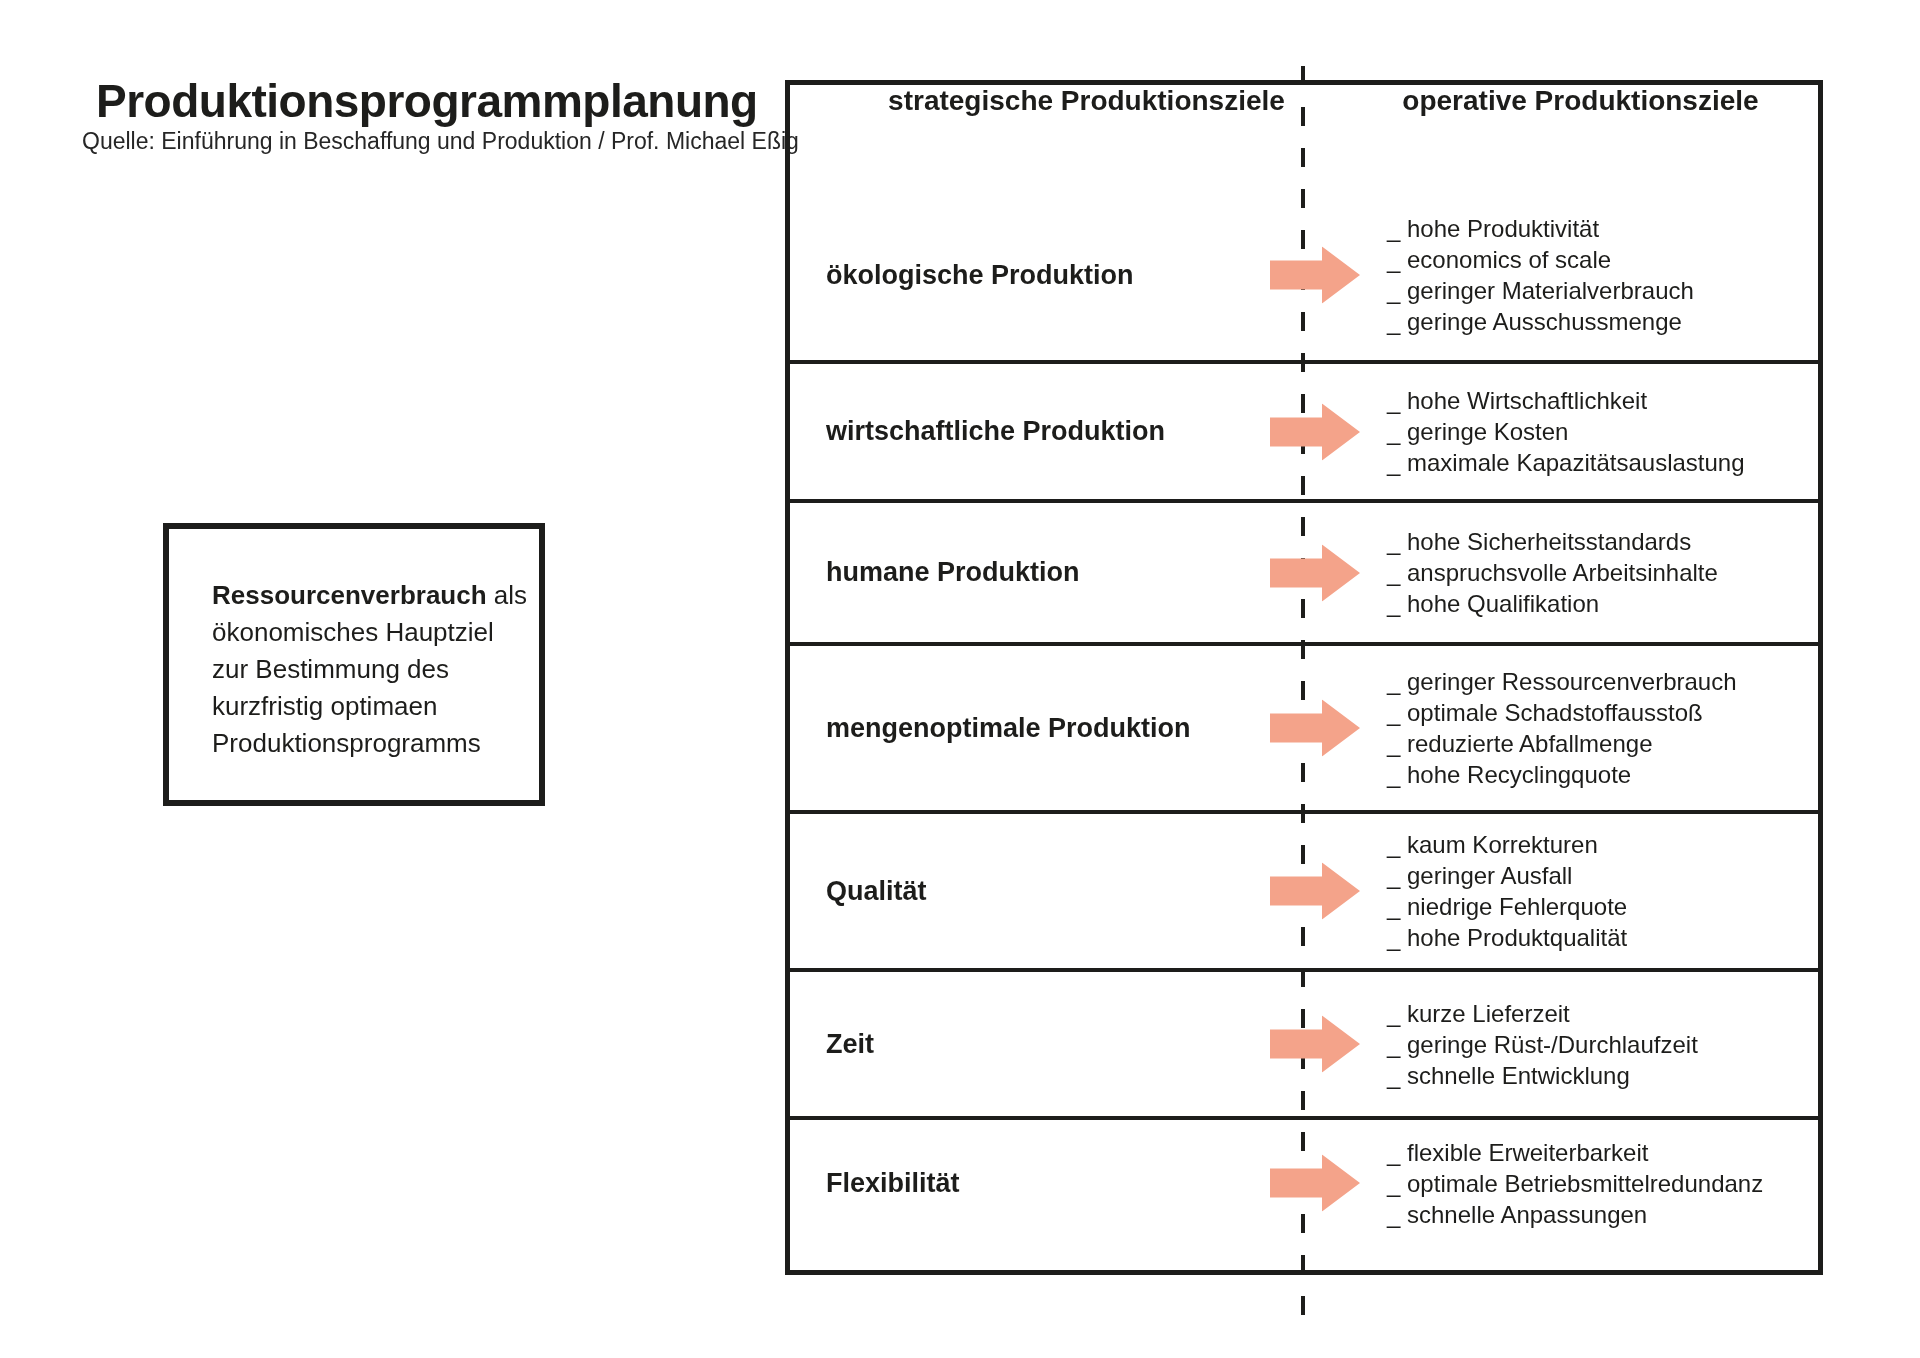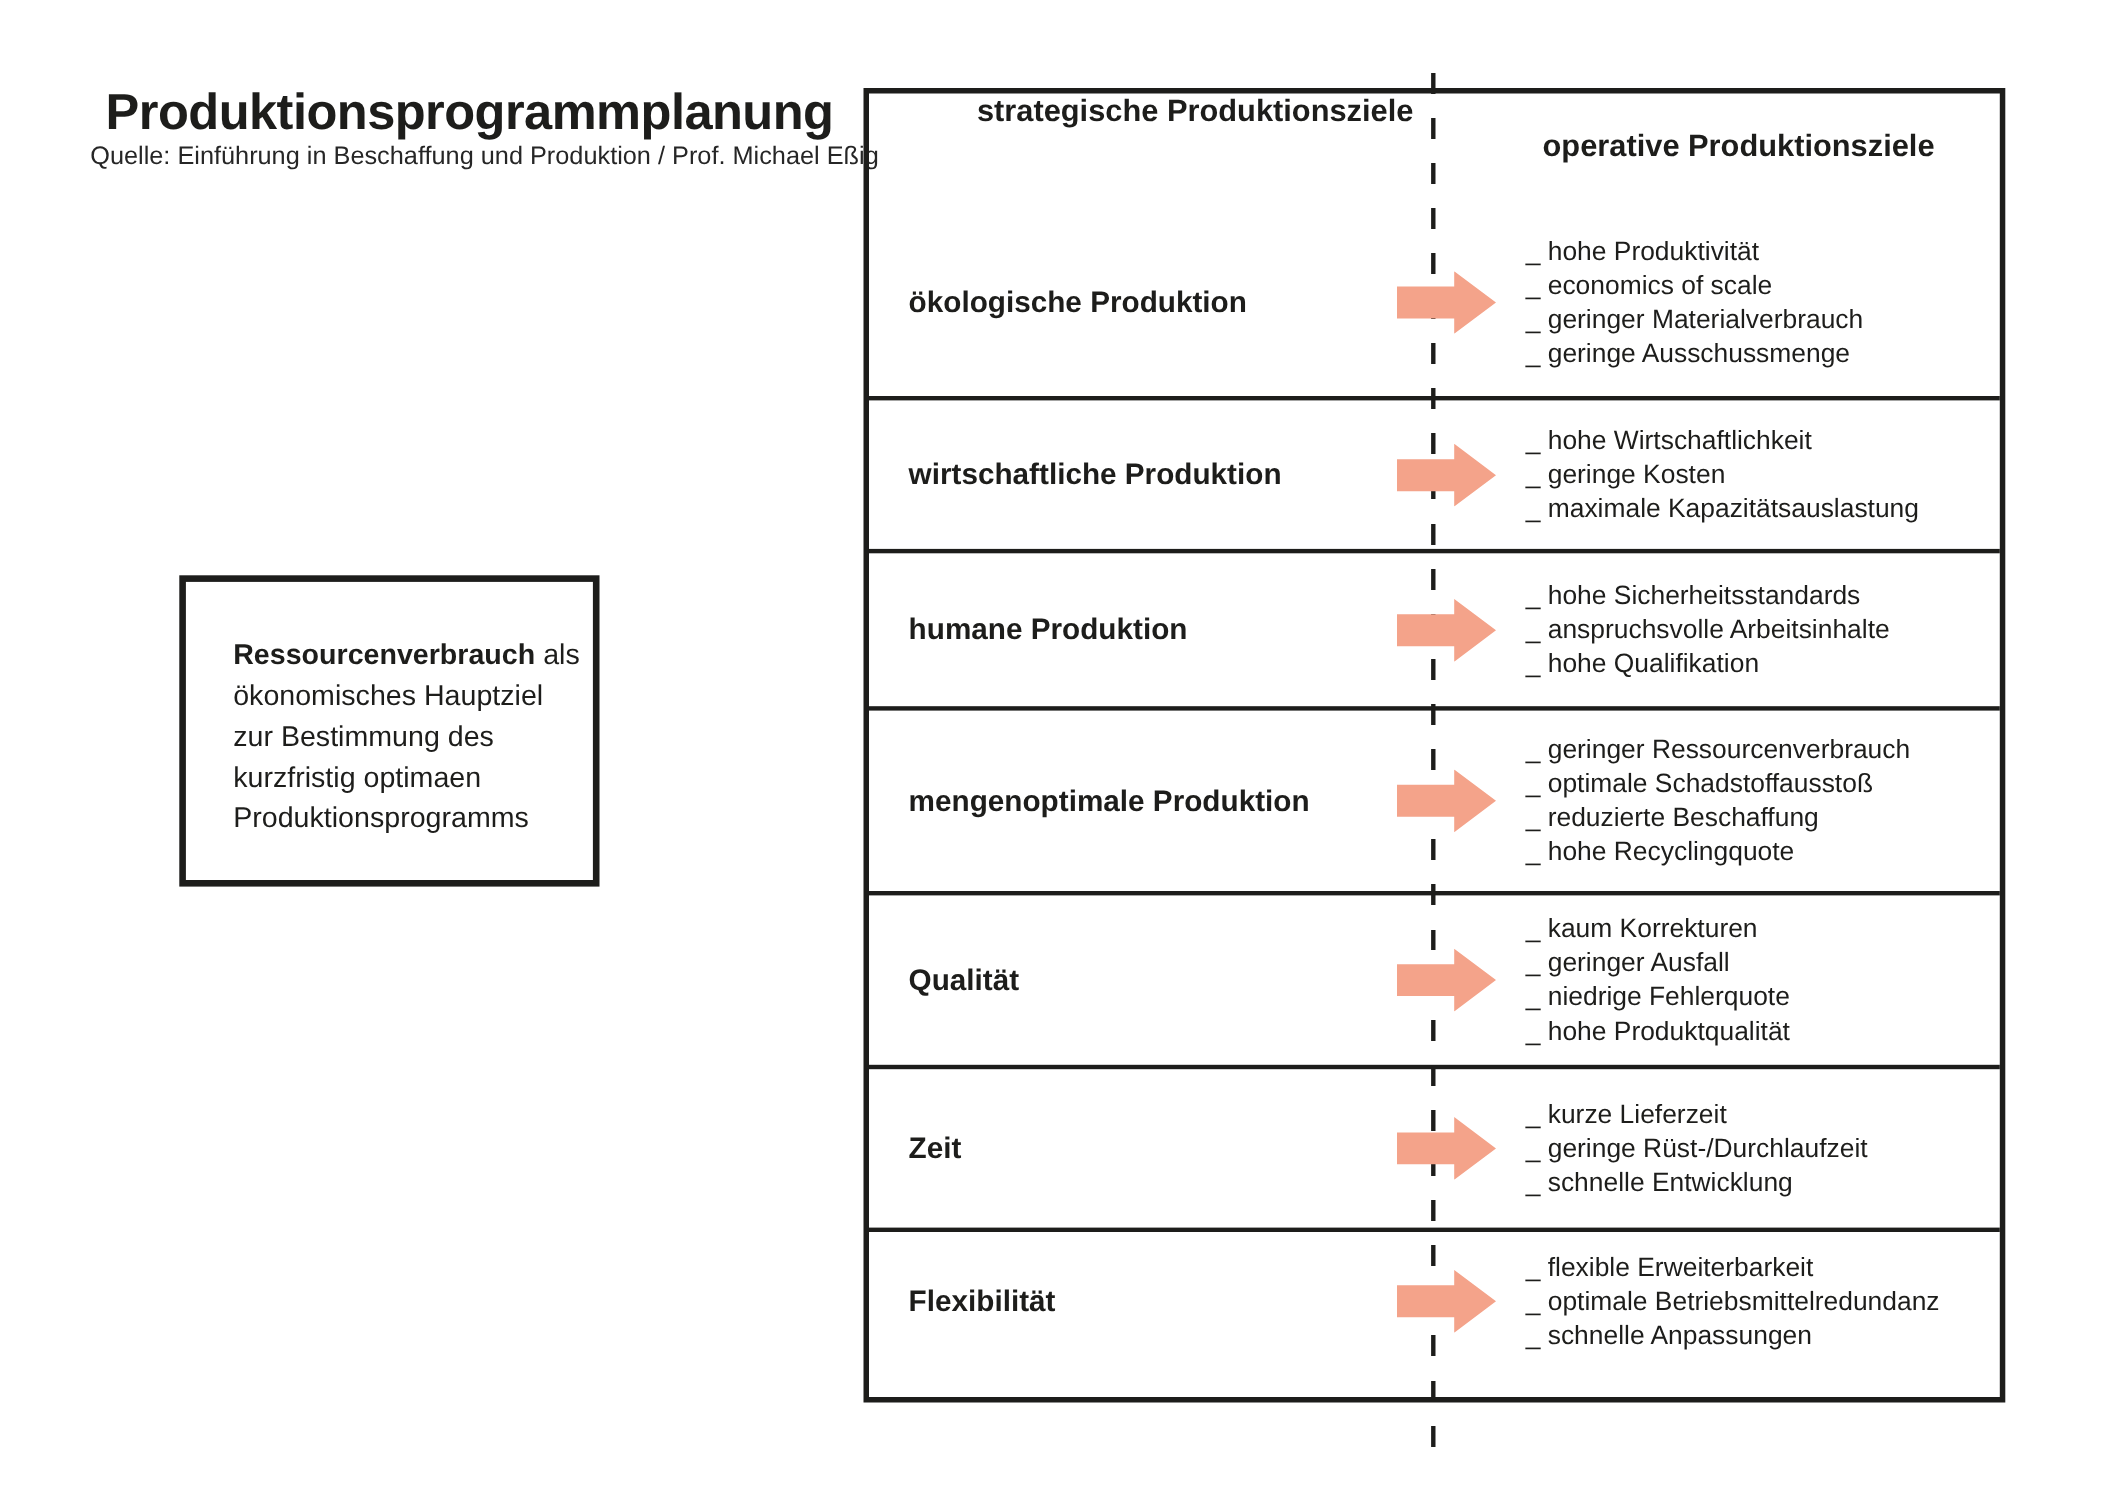--- a/index.html
+++ b/index.html
@@ -32,21 +32,21 @@
   
   .gtable{
     position:absolute;left:785px;top:80px;width:1038px;height:1195px;
     border:5px solid #1d1d1b;box-sizing:border-box;background:transparent;
   }
   .cell{position:relative;box-sizing:border-box;}
   .cell + .cell{border-top:4px solid #1d1d1b;}
   .thead{display:flex;height:105px;align-items:flex-start;padding-left:40px;}
   .th{font-weight:bold;font-size:28px;text-align:center;}
   .th.left{width:513px;}
-  .th.right{flex:1;margin-top:32px;}
+  .th.right{flex:1;}
   .trow{position:relative;display:flex;align-items:center;height:100%;}
   .cell-first .trow{height:calc(100% - 105px);}
   .slabel{
     width:513px;box-sizing:border-box;padding-left:36px;
     font-weight:bold;font-size:27px;line-height:1.2;
   }
   .items{flex:1;box-sizing:border-box;padding-left:84px;font-size:24px;line-height:31px;}
   .item{white-space:nowrap;}
   .arrow{
     position:absolute;left:480px;top:50%;transform:translateY(-50%);z-index:3;
@@ -117,21 +117,21 @@
             <polygon points="0,14 52,14 52,0 90,28.5 52,57 52,43 0,43" fill="#F4A38A"></polygon>
           </svg>
         </div>
       </div>
       <div class="cell" style="height: 168px;">
         <div class="trow">
           <div class="slabel">mengenoptimale Produktion</div>
           <div class="items">
             <div class="item">_ geringer Ressourcenverbrauch</div>
             <div class="item">_ optimale Schadstoffausstoß</div>
-            <div class="item">_ reduzierte Beschaffung</div>
+            <div class="item">_ reduzierte Abfallmenge</div>
             <div class="item">_ hohe Recyclingquote</div>
           </div>
           <svg class="arrow" viewBox="0 0 90 57">
             <polygon points="0,14 52,14 52,0 90,28.5 52,57 52,43 0,43" fill="#F4A38A"></polygon>
           </svg>
         </div>
       </div>
       <div class="cell" style="height: 158px;">
         <div class="trow">
           <div class="slabel">Qualität</div>

